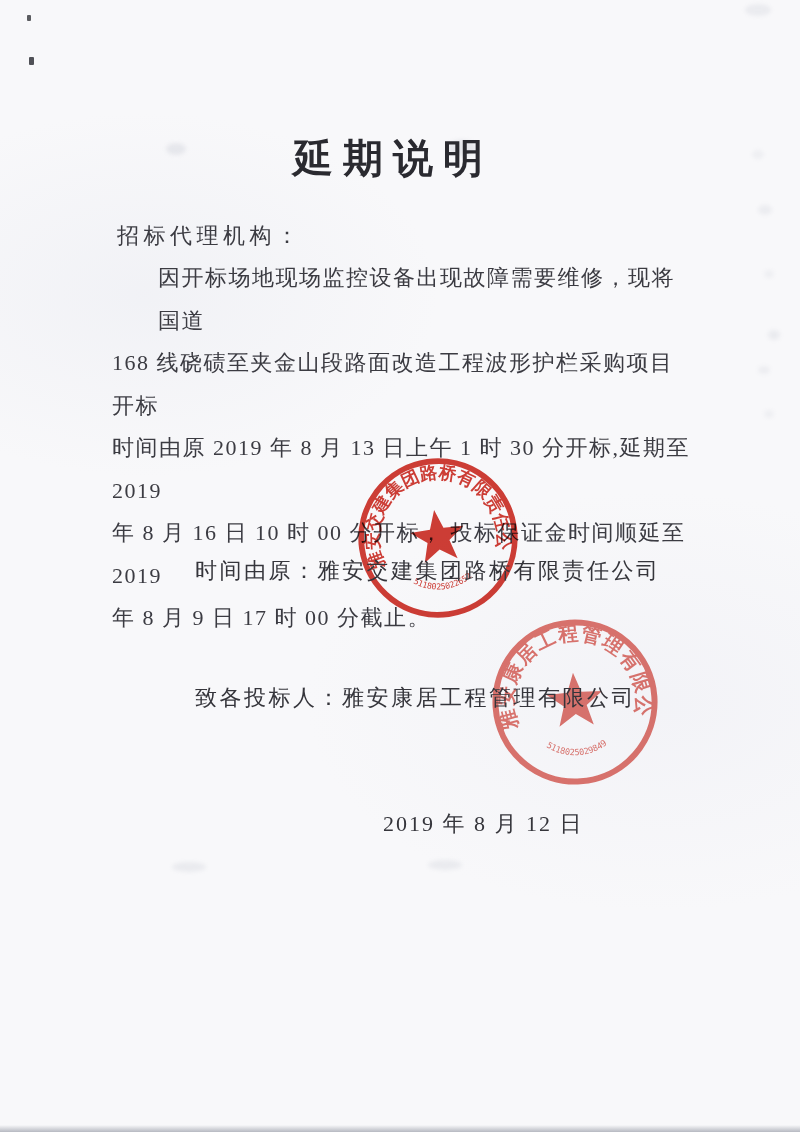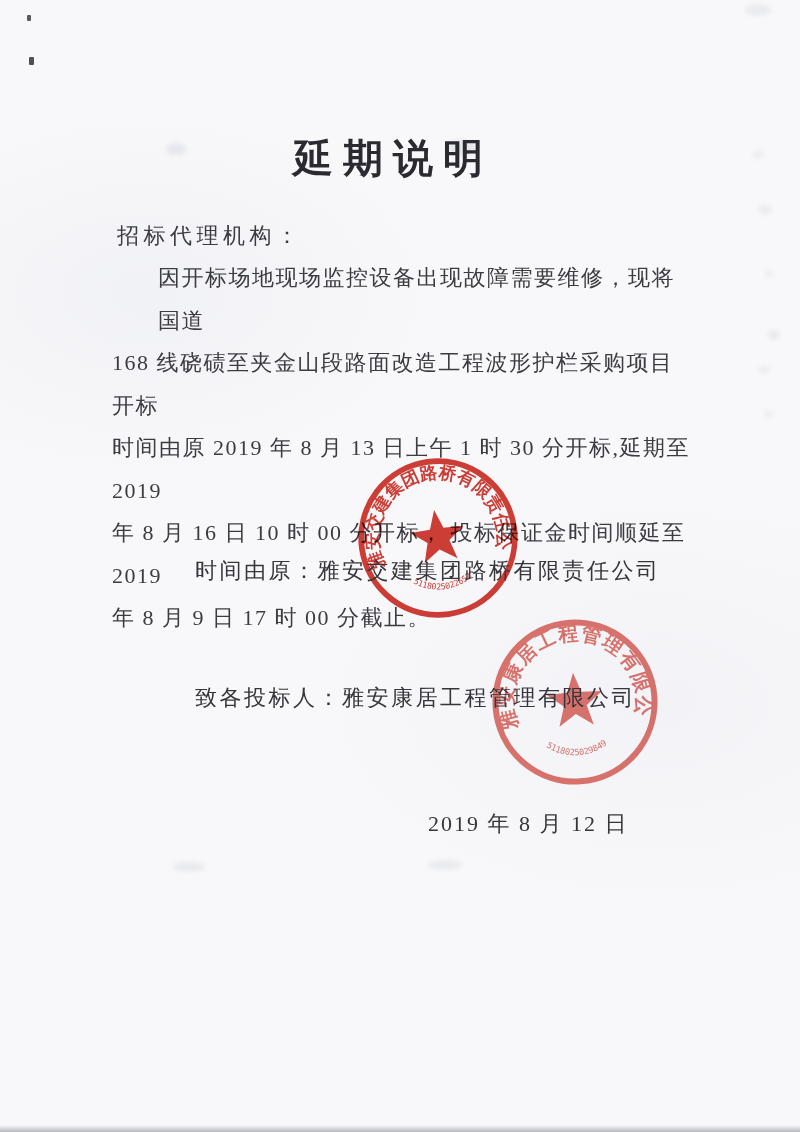--- a/index.html
+++ b/index.html
@@ -53,21 +53,20 @@
     white-space: nowrap;
   }
   .signatory.owner  { top: 556px; }
   .signatory.agency { top: 683px; }
   .doc-date {
     position: absolute;
     left: 383px; top: 809px;
     font-size: 22px;
     letter-spacing: 2px;
     color: #35353b;
-    margin-left: 45px;
   }
   .seal {
     position: absolute;
     mix-blend-mode: multiply;
     z-index: 2;
   }
   .seal-owner  { left: 355px; top: 455px; transform: rotate(-8deg); opacity: 0.95; }
   .seal-agency { left: 489px; top: 616px; transform: rotate(-4deg); opacity: 0.80; }
   .seal text { font-family: "Liberation Serif", "DejaVu Serif", serif; font-weight: 700; }
   .seal .seal-number-text { font-family: "DejaVu Sans Mono", monospace; font-weight: 400; }

